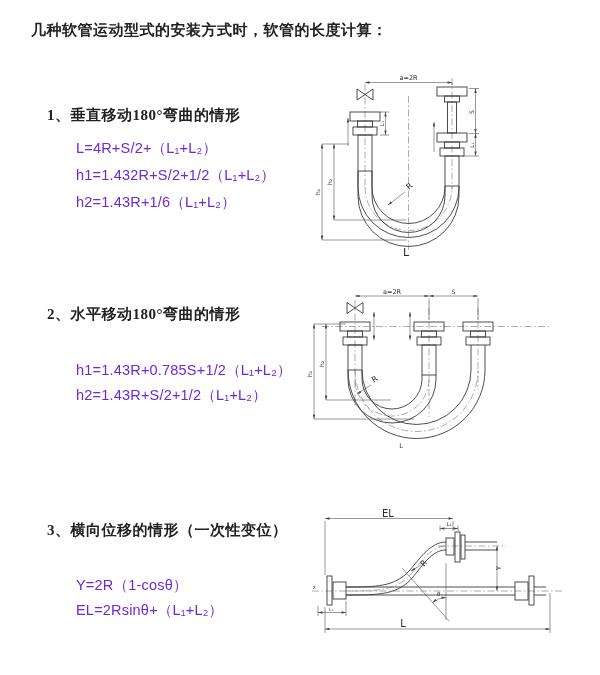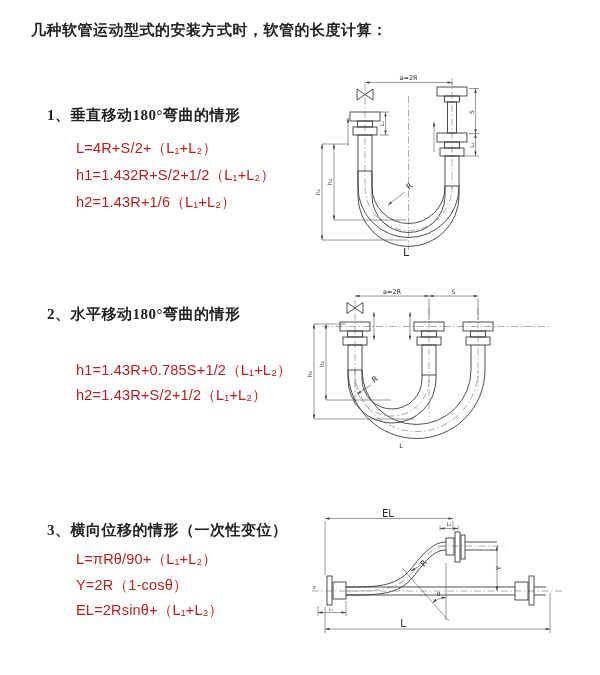--- a/index.html
+++ b/index.html
@@ -1,20 +1,20 @@
 <!DOCTYPE html>
 <html><head>
 <meta charset="utf-8">
 <style>
   html,body{margin:0;padding:0;background:#e8e8e8;}
   .page{position:relative;width:600px;height:675px;background:#ffffff;overflow:hidden;
         font-family:"Liberation Sans","DejaVu Sans",sans-serif;color:#222;padding-left:28px;}
   .title{position:absolute;left:31px;top:21px;font-size:15px;font-weight:bold;letter-spacing:.5px;}
   .heading{position:absolute;font-size:15px;font-weight:bold;letter-spacing:.5px;font-family:Liberation Serif, serif;}
-  .formula{position:absolute;font-size:14.5px;color:#b91c1c;letter-spacing:.2px;}
+  .formula{position:absolute;font-size:14.5px;color:#6d28d9;letter-spacing:.2px;}
   svg.dia{position:absolute;}
   .cl path{stroke:#666;stroke-width:.55;fill:none;stroke-dasharray:7 2.5 1.5 2.5;}
   .ln path,.ln rect{stroke:#3a3a3a;stroke-width:.9;fill:none;}
   .dim path{stroke:#444;stroke-width:.55;fill:none;}
   .lbl text{fill:#2b2b2b;font-family:"DejaVu Sans",sans-serif;}
 </style>
 </head>
 <body>
 
 <div class="page">
@@ -24,21 +24,20 @@
   <div class="heading" style="left:47px;top:106px;">1、垂直移动180°弯曲的情形</div>
   <div class="formula" style="left:76px;top:139px;">L=4R+S/2+（L₁+L₂）</div>
   <div class="formula" style="left:76px;top:166px;">h1=1.432R+S/2+1/2（L₁+L₂）</div>
   <div class="formula" style="left:76px;top:193px;">h2=1.43R+1/6（L₁+L₂）</div>
 
   <div class="heading" style="left:47px;top:305px;">2、水平移动180°弯曲的情形</div>
   <div class="formula" style="left:76px;top:361px;">h1=1.43R+0.785S+1/2（L₁+L₂）</div>
   <div class="formula" style="left:76px;top:386px;">h2=1.43R+S/2+1/2（L₁+L₂）</div>
 
   <div class="heading" style="left:47px;top:521px;">3、横向位移的情形（一次性变位）</div>
-  <div class="formula" style="left:76px;top:550px;">L=πRθ/90+（L₁+L₂）</div>
   <div class="formula" style="left:76px;top:576px;">Y=2R（1-cosθ）</div>
   <div class="formula" style="left:76px;top:601px;">EL=2Rsinθ+（L₁+L₂）</div>
 
   <svg class="dia" style="left:312px;top:68px;width:272px;height:192px;" viewBox="0 0 272 192">
     <defs>
       <marker id="m1" viewBox="0 0 10 6" refX="9.5" refY="3" markerWidth="9" markerHeight="5.4" orient="auto-start-reverse">
         <path d="M0.5,0.6 L9.5,3 L0.5,5.4 Z" fill="#444"></path>
       </marker>
       <pattern id="p1" width="3.5" height="3.5" patternUnits="userSpaceOnUse">
         <path d="M0,3.5 L3.5,0 M0,0 L3.5,3.5" stroke="#777" stroke-width="0.45" fill="none"></path>

